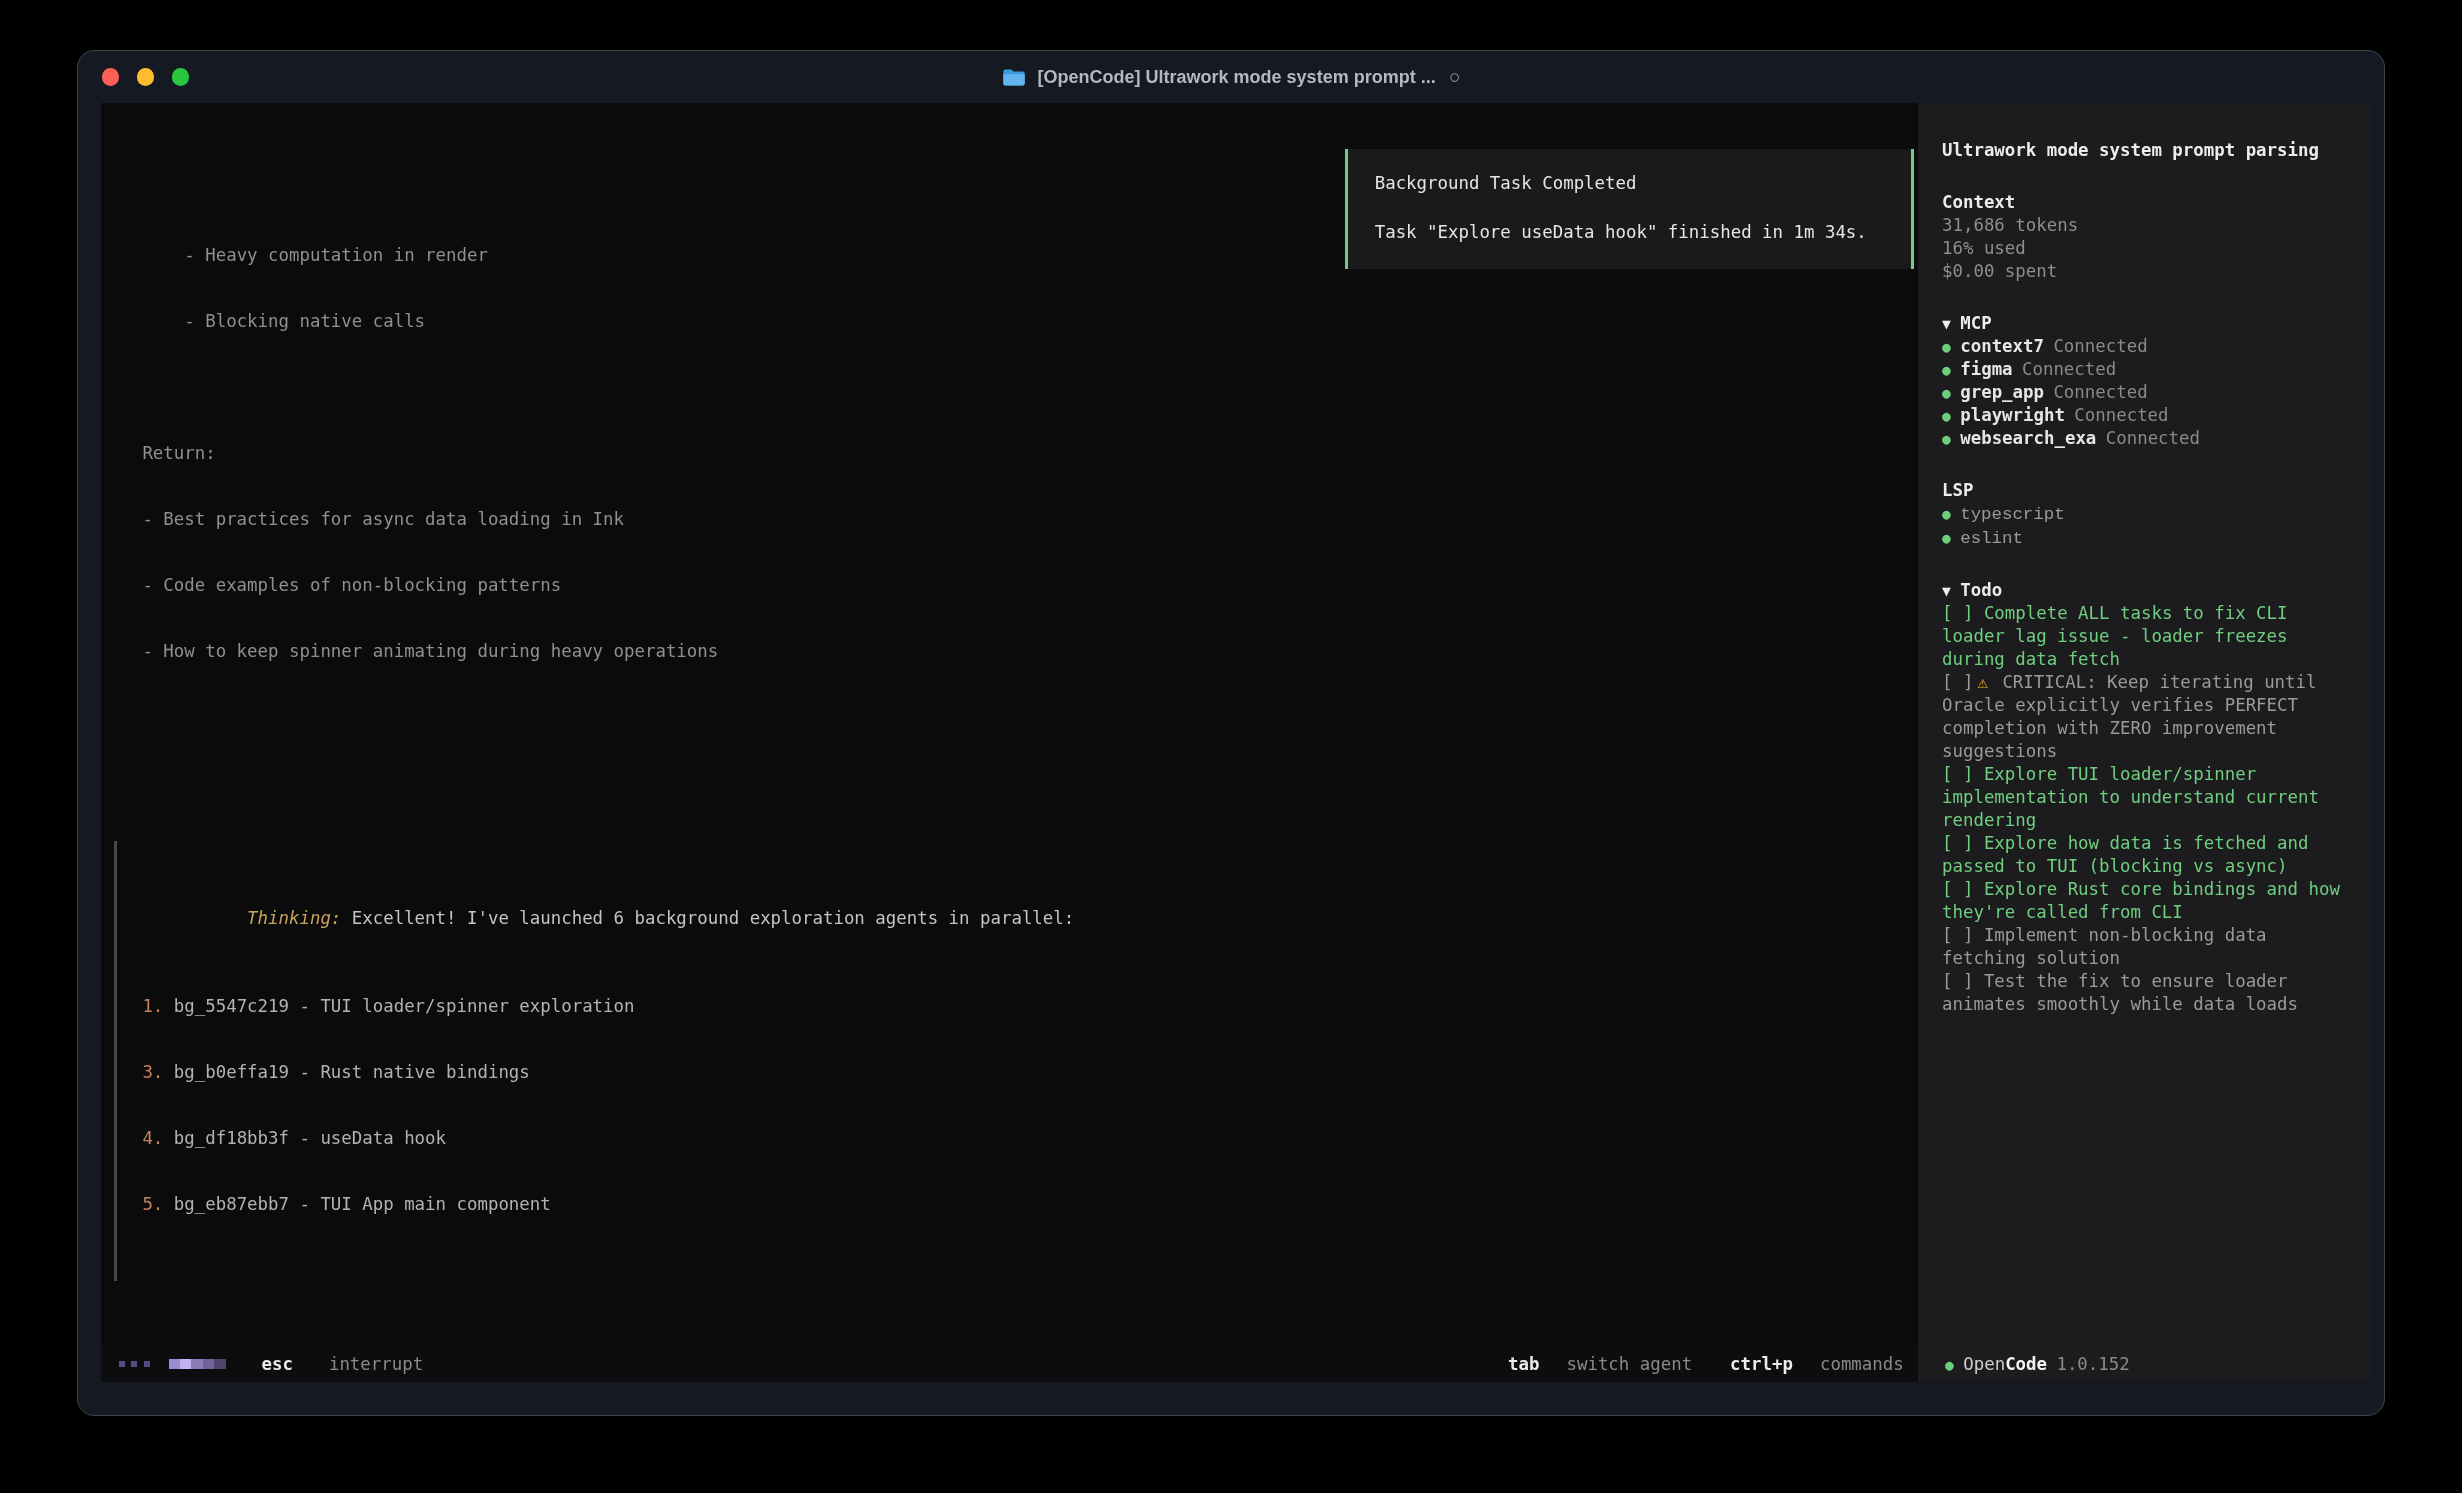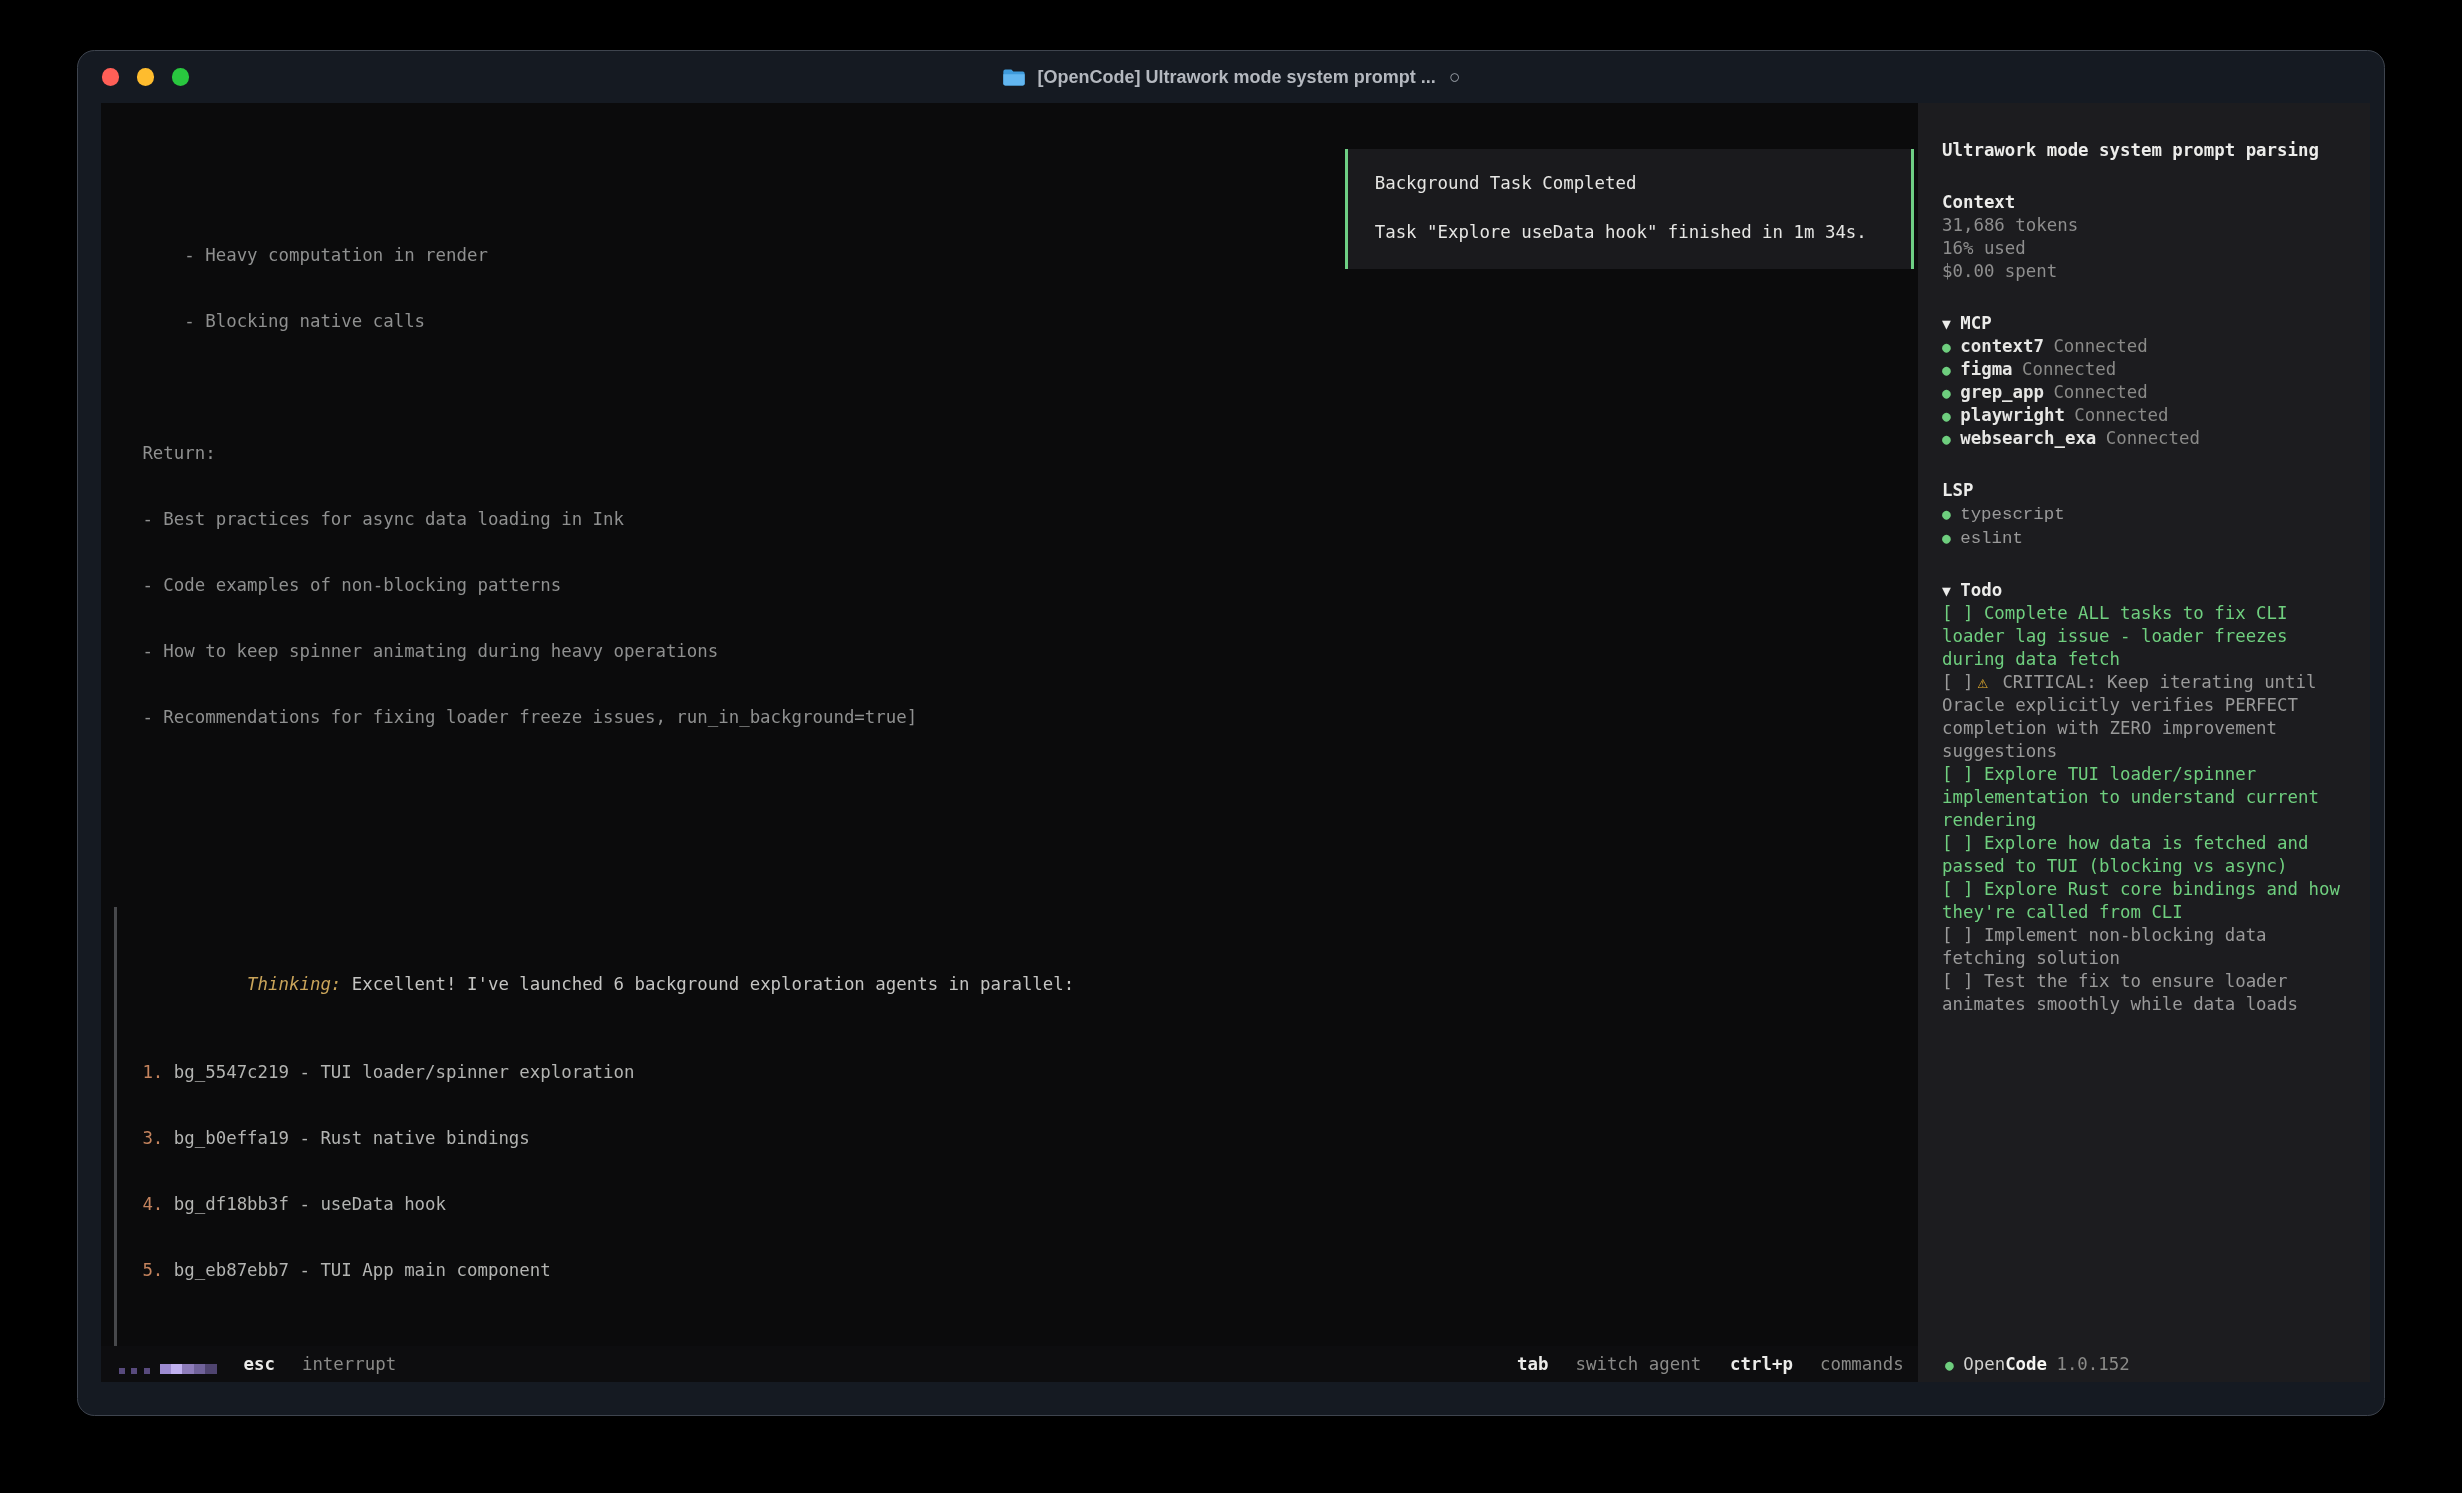--- a/index.html
+++ b/index.html
@@ -48,21 +48,21 @@
     background:#1a1a1d; border-left:3.3px solid #6ecf84; border-right:3.3px solid #6ecf84;
     padding:24px 0 0 27px; font-size:17.4px; color:#e6e6e4;
   }
   .toast-body { margin-top:29px; }
 
   
   .statusbar {
     position:absolute; left:0; right:0; bottom:0; height:36px; background:#0d0d0f;
     display:flex; align-items:center; justify-content:space-between; padding:0 14.7px 0 17.4px; font-size:17.4px;
   }
-  .sb-left, .sb-right { display:flex; align-items:flex-end; }
+  .sb-left, .sb-right { display:flex; align-items:center;gap:9px; }
   .spin-dots { display:flex; gap:6.7px; margin-right:9.4px; }
   .spin-dots i { width:6px; height:6px; background:#584a7d; }
   .spin-cells { display:flex; margin-right:27px; }
   .spin-cells i { width:11.4px; height:10px; }
   .spin-cells i:nth-child(1){ background:#9d8bd1; }
   .spin-cells i:nth-child(2){ background:#c0b0f0; }
   .spin-cells i:nth-child(3){ background:#8d7cba; }
   .spin-cells i:nth-child(4){ background:#70629a; }
   .spin-cells i:nth-child(5){ background:#4f4470; }
   .key { color:#ebebe9; font-weight:bold; }
@@ -117,21 +117,20 @@
 
       
       <div>
         <div class="dim">    - Heavy computation in render</div>
         <div class="dim">    - Blocking native calls</div>
         <div style="height:22px;"></div>
         <div class="dim">Return:</div>
         <div class="dim">- Best practices for async data loading in Ink</div>
         <div class="dim">- Code examples of non-blocking patterns</div>
         <div class="dim">- How to keep spinner animating during heavy operations</div>
-        <div class="dim">- Recommendations for fixing loader freeze issues, run_in_background=true]</div>
       </div>
 
       
       <div class="think" style="margin-top:47px;">
         <div>
           <span class="think-label">Thinking:</span><span class="think-intro"> Excellent! I've launched 6 background exploration agents in parallel:</span>
         </div>
         <div><span class="li-num">1.</span><span class="body-text"> bg_5547c219 - TUI loader/spinner exploration</span></div>
         <div><span class="li-num">3.</span><span class="body-text"> bg_b0effa19 - Rust native bindings</span></div>
         <div><span class="li-num">4.</span><span class="body-text"> bg_df18bb3f - useData hook</span></div>

